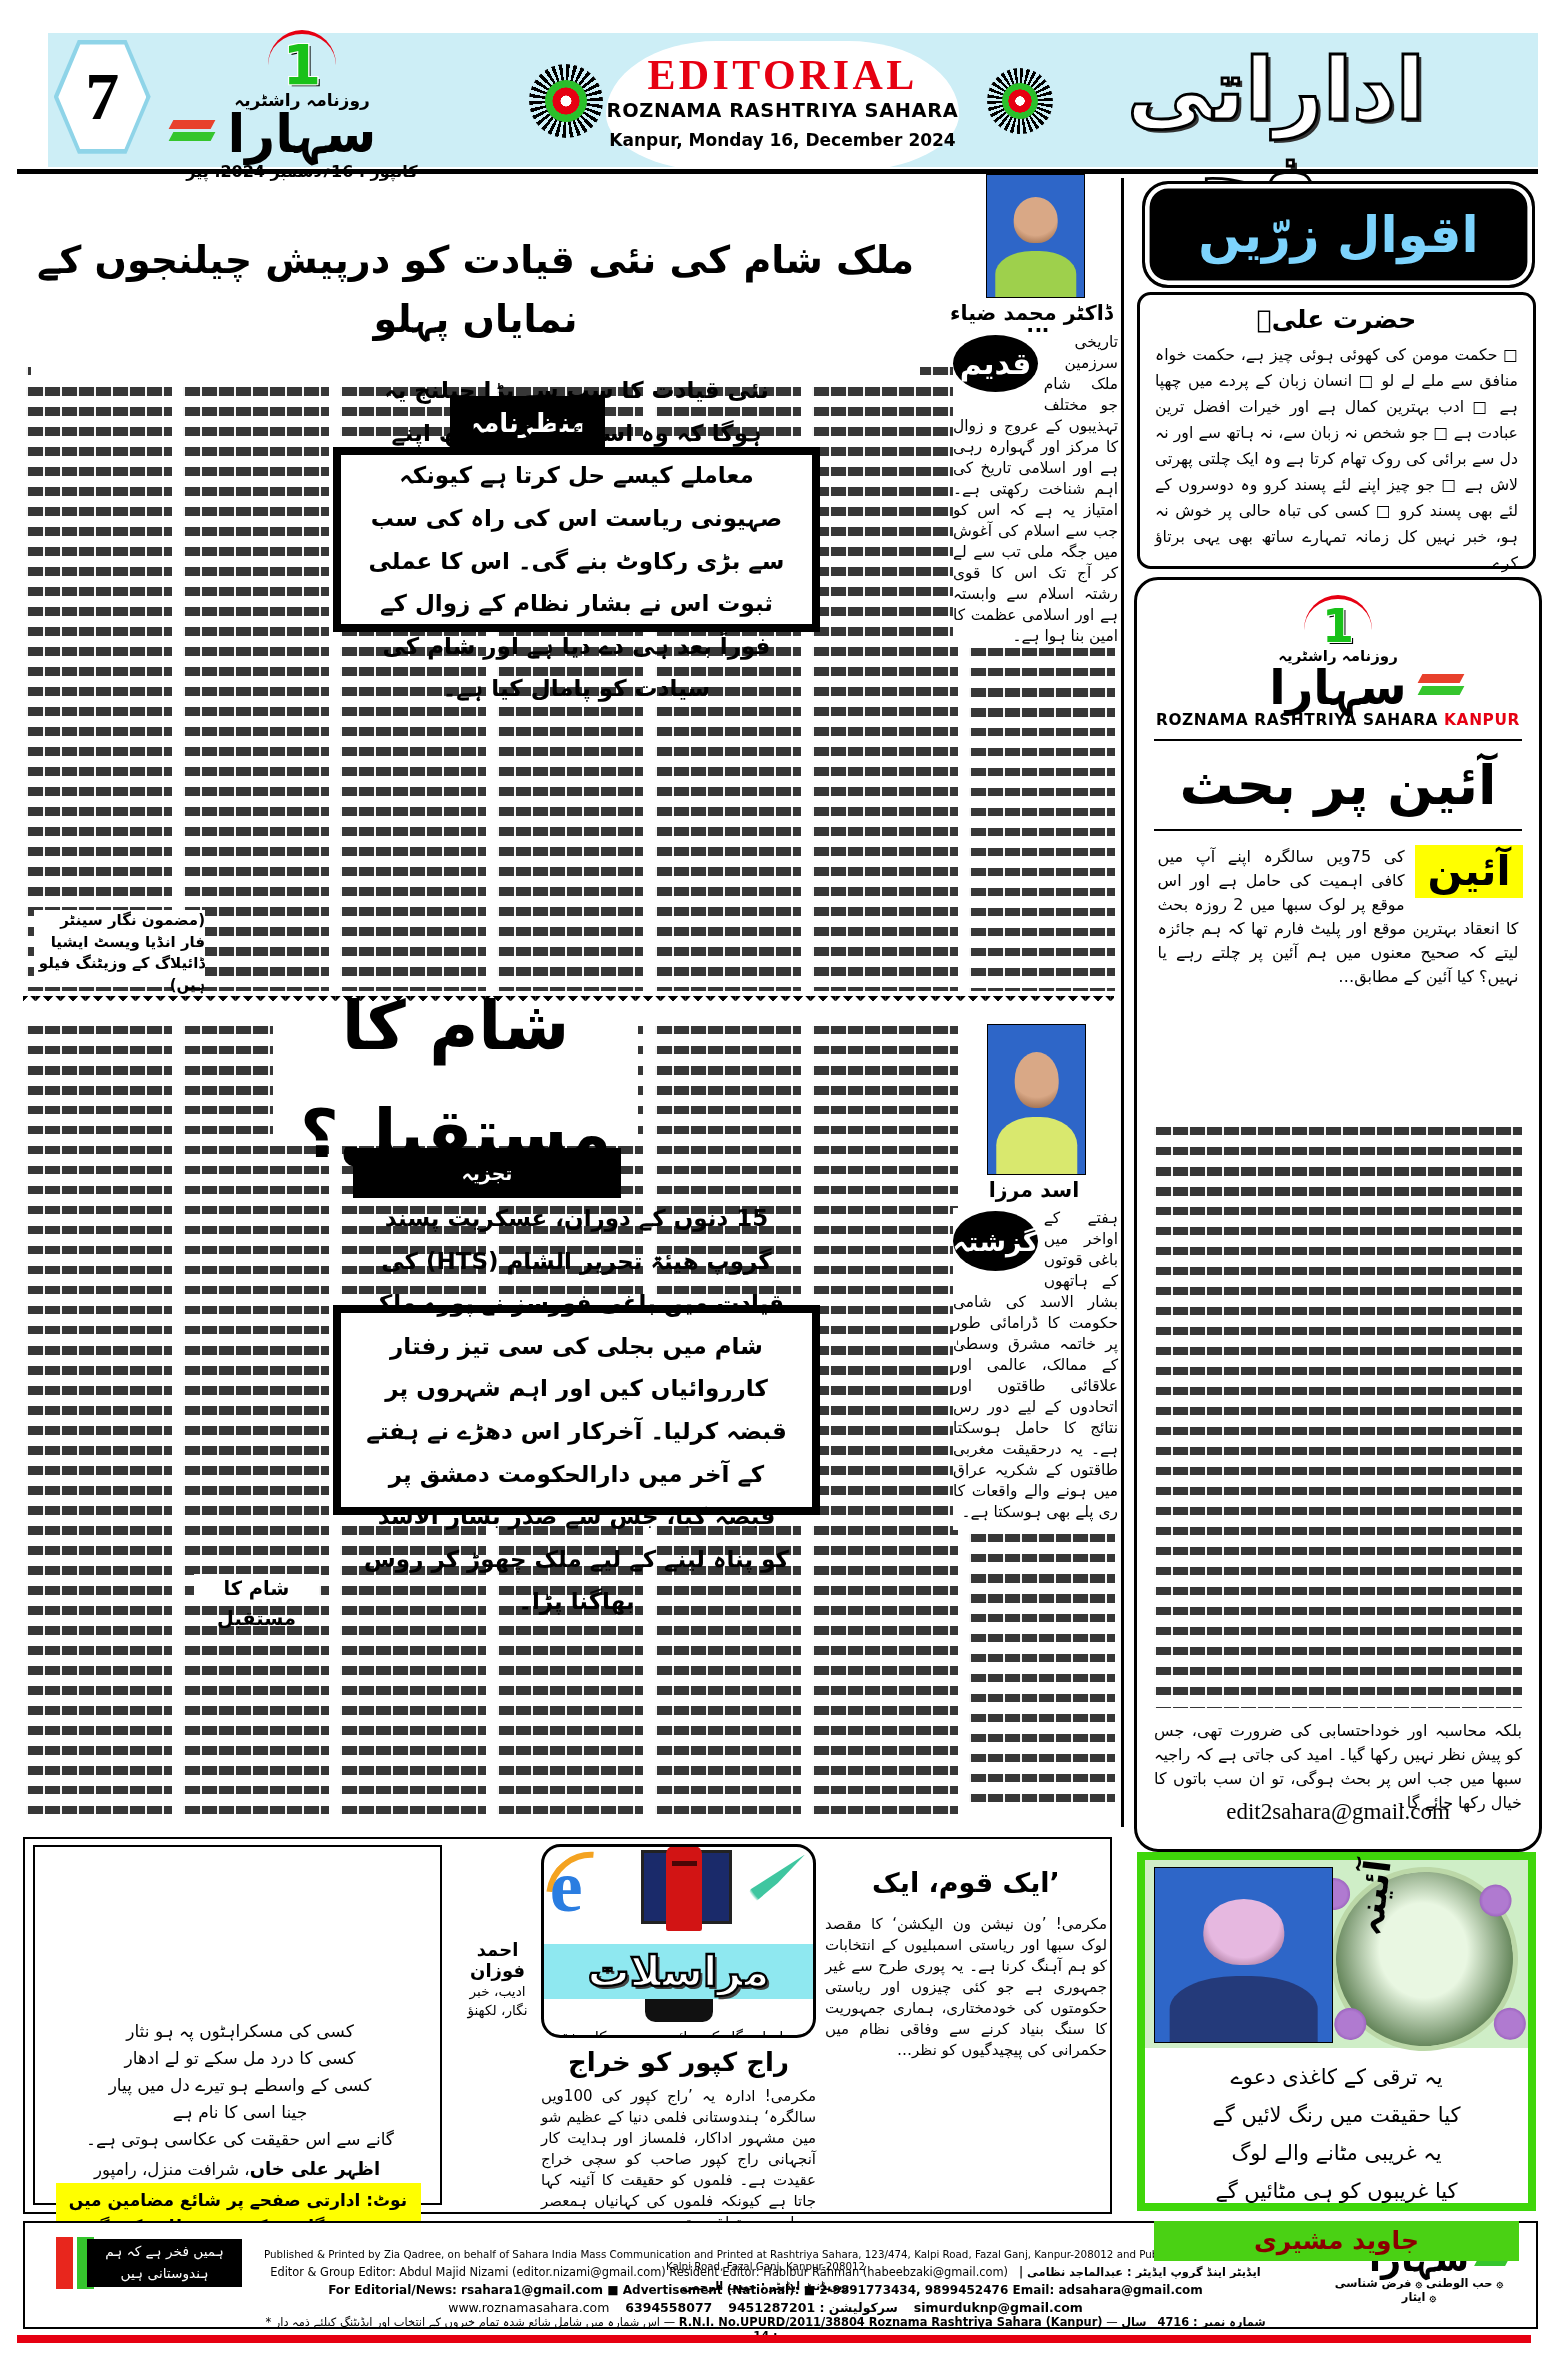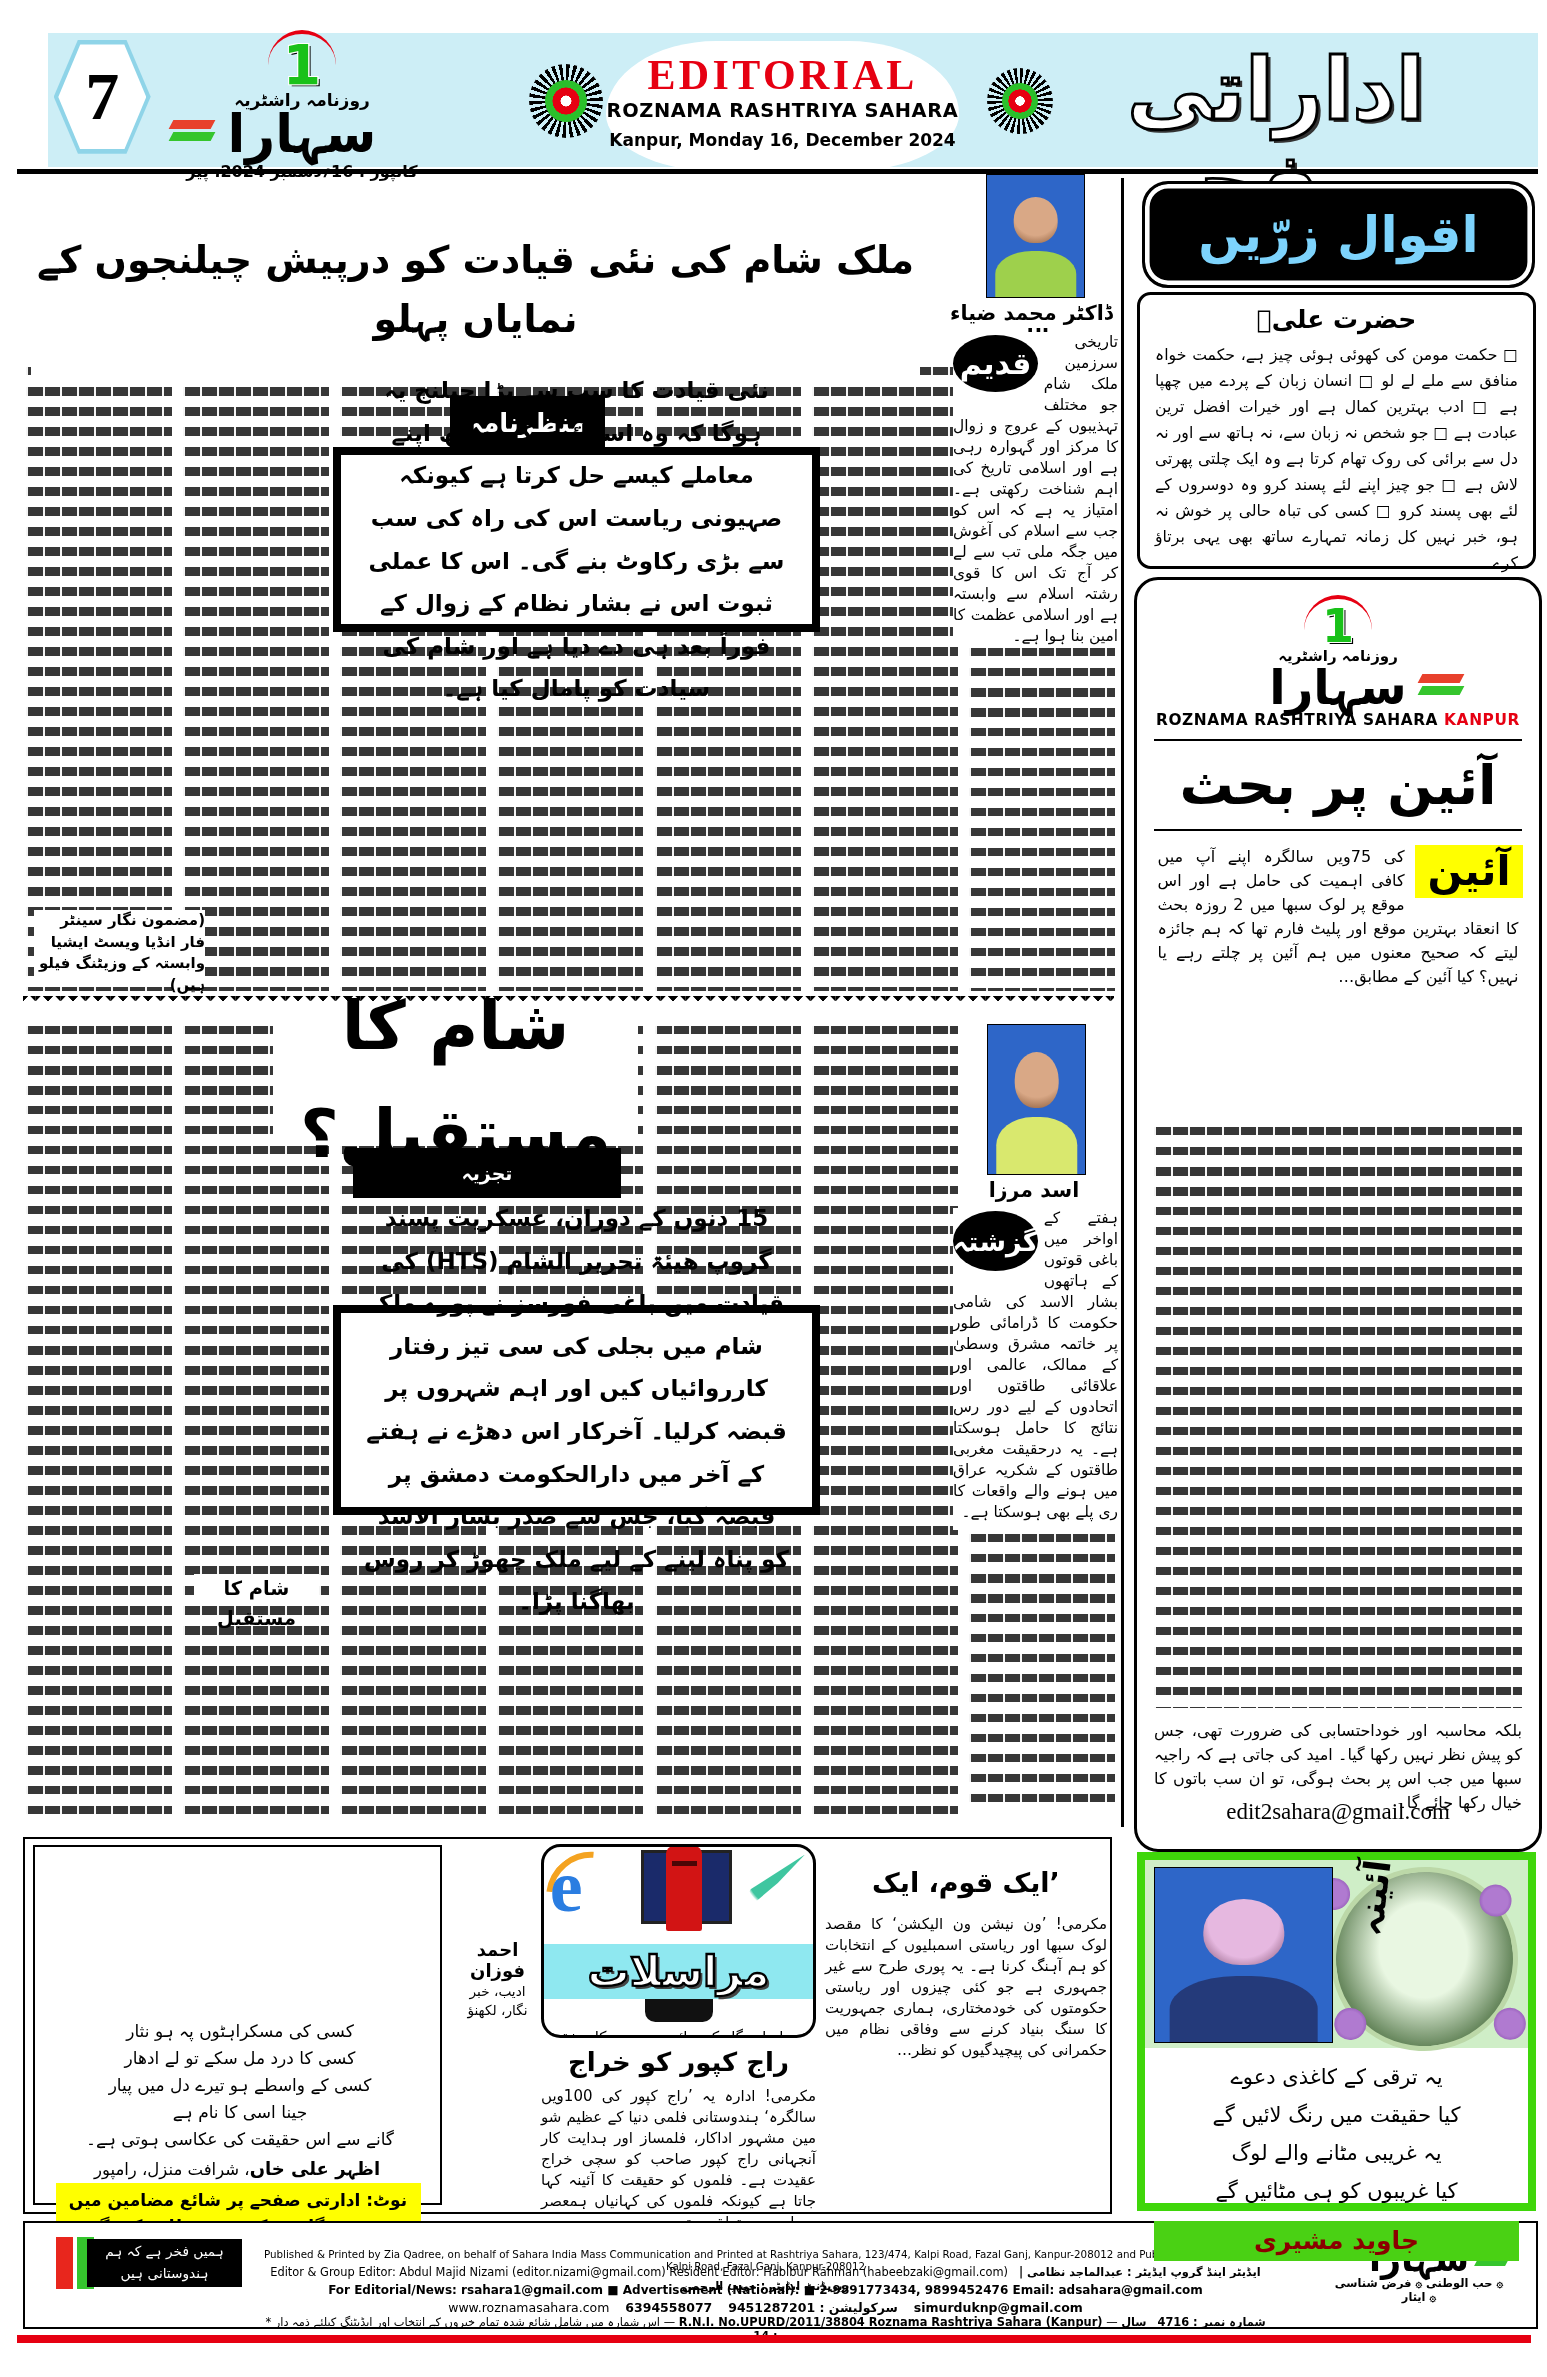--- a/index.html
+++ b/index.html
@@ -178,21 +178,21 @@
   <div class="photo ov" style="left:986px;top:174px;width:97px;height:122px;"></div>
   <div class="byline ov" style="left:943px;top:301px;width:177px;font-size:20.5px;">ڈاکٹر محمد ضیاء اللہ</div>
   <div class="opening ov" style="left:953px;top:332px;width:165px;height:312px;">
     <span class="dropword" style="float:left;width:85px;height:57px;font-size:30px;margin:3.4px 5.7px 3.4px 0;border-radius:50%;display:flex;">قدیم</span>
     <span>تاریخی سرزمین ملک شام جو مختلف تہذیبوں کے عروج و زوال کا مرکز اور گہوارہ رہی ہے اور اسلامی تاریخ کی اہم شناخت رکھتی ہے۔ امتیاز یہ ہے کہ اس کو جب سے اسلام کی آغوش میں جگہ ملی تب سے لے کر آج تک اس کا قوی رشتہ اسلام سے وابستہ ہے اور اسلامی عظمت کا امین بنا ہوا ہے۔</span>
   </div>
   <div class="kicker ov" style="left:450px;top:396px;width:155px;height:54px;font-size:26px;">منظرنامہ</div>
   <div class="pullquote ov" style="left:333px;top:447px;width:487px;height:185px;">
     <p>نئی قیادت کا سب سے بڑا چیلنج یہ ہوگا کہ وہ اسرائیل کے ساتھ اپنے معاملے کیسے حل کرتا ہے کیونکہ صہیونی ریاست اس کی راہ کی سب سے بڑی رکاوٹ بنے گی۔ اس کا عملی ثبوت اس نے بشار نظام کے زوال کے فوراً بعد ہی دے دیا ہے اور شام کی سیادت کو پامال کیا ہے۔</p>
   </div>
-  <div class="footnote ov" style="left:34px;top:910px;width:171px;height:67px;">(مضمون نگار سینٹر فار انڈیا ویسٹ ایشیا وابستہ کے وزیٹنگ فیلو ہیں)</div>
+  <div class="footnote ov" style="left:34px;top:910px;width:171px;height:67px;">(مضمون نگار سینٹر فار انڈیا ویسٹ ایشیا ڈائیلاگ کے وزیٹنگ فیلو ہیں)</div>
 
   <div id="zigzag"></div>
 
   <h2 class="headline ov" style="left:273px;top:1020px;width:365px;height:121px;font-size:67px;line-height:1.6;display:flex;align-items:center;justify-content:center;margin:0;">شام کا مستقبل؟</h2>
   <div class="kicker ov" style="left:353px;top:1148px;width:268px;height:50px;font-size:19px;letter-spacing:13.7px;">تجزیہ</div>
   <div class="photo p2 ov" style="left:987px;top:1024px;width:97px;height:149px;"></div>
   <div class="byline ov" style="left:963px;top:1178px;width:142px;font-size:20.5px;">اسد مرزا</div>
   <div class="opening ov" style="left:953px;top:1208px;width:165px;height:322px;">
     <span class="dropword" style="float:left;width:85px;height:60px;font-size:27px;margin:3.4px 5.7px 3.4px 0;display:flex;">گزشتہ</span>
     <span>ہفتے کے اواخر میں باغی قوتوں کے ہاتھوں بشار الاسد کی شامی حکومت کا ڈرامائی طور پر خاتمہ مشرق وسطیٰ کے ممالک، عالمی اور علاقائی طاقتوں اور اتحادوں کے لیے دور رس نتائج کا حامل ہوسکتا ہے۔ یہ درحقیقت مغربی طاقتوں کے شکریہ عراق میں ہونے والے واقعات کا ری پلے بھی ہوسکتا ہے۔</span>

